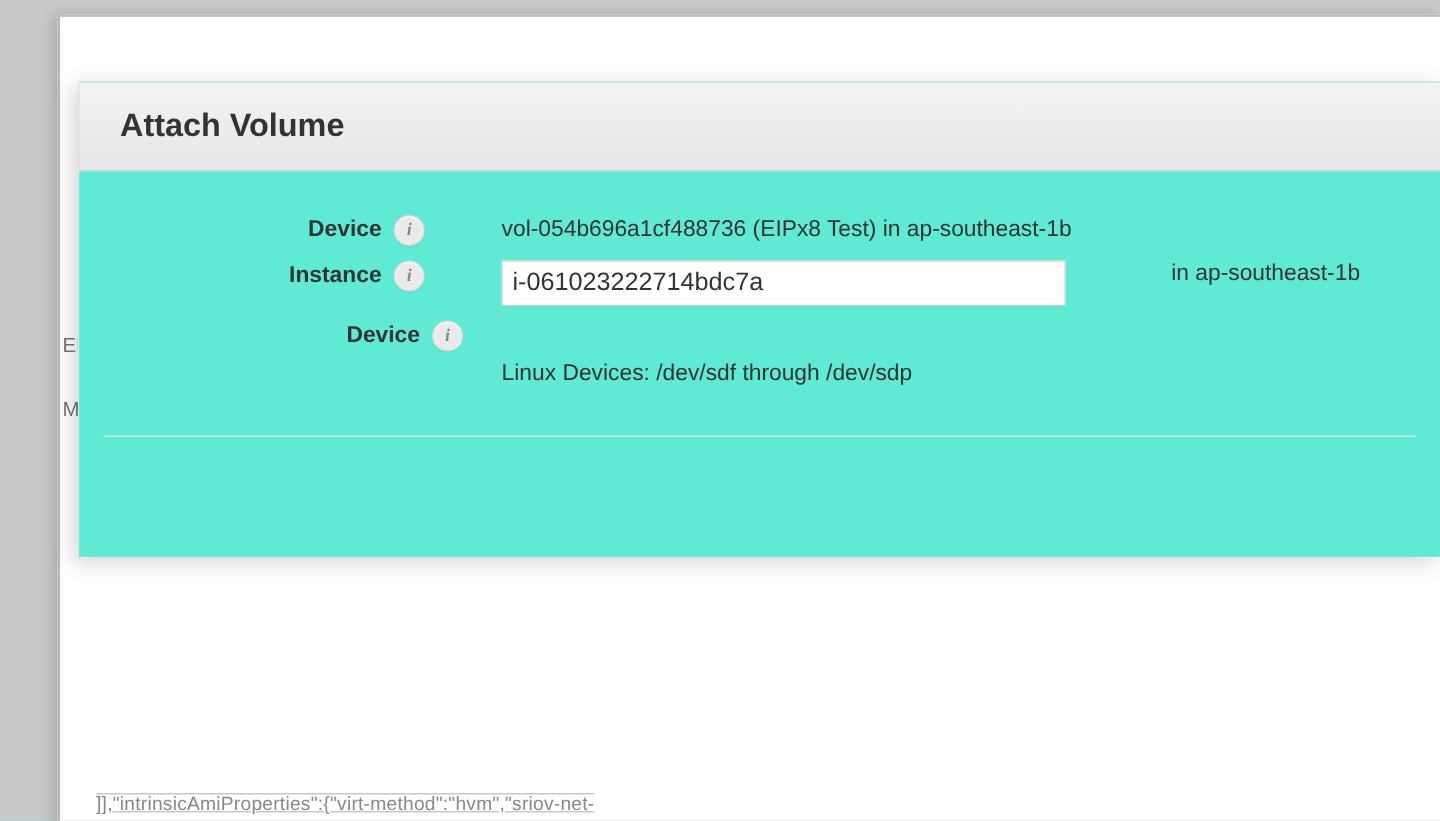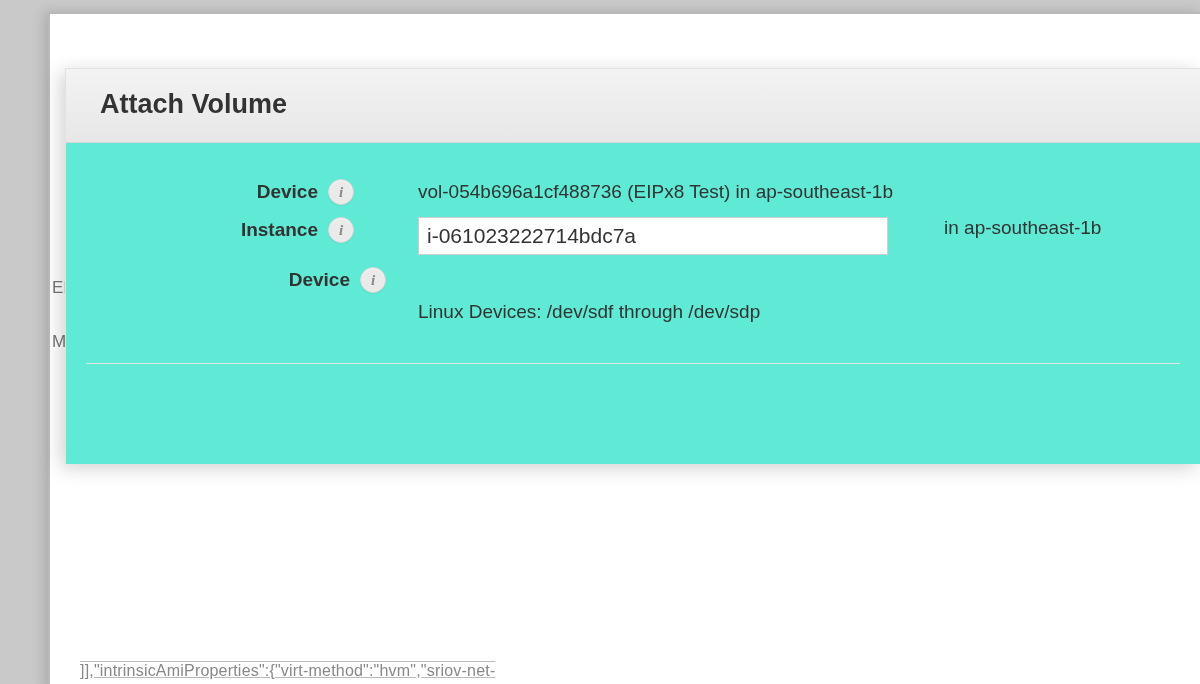--- a/index.html
+++ b/index.html
@@ -87,21 +87,21 @@
     .value-text { padding-top: 2px; }
     .instance-input {
       font-size: 21px;
       width: 470px;
       padding: 6px 8px;
       border: 1px solid #cfcfcf;
       color: #333;
       font-family: inherit;
     }
     .suffix {
-      margin-left: 56px;
+      margin-left: 88px;
       font-size: 19px;
       color: #333;
     }
     .device-input {
       font-size: 19px;
       width: 488px;
       padding: 6px 8px;
       border: 2px solid #8a5fa3;
       color: #333;
       font-family: inherit;

